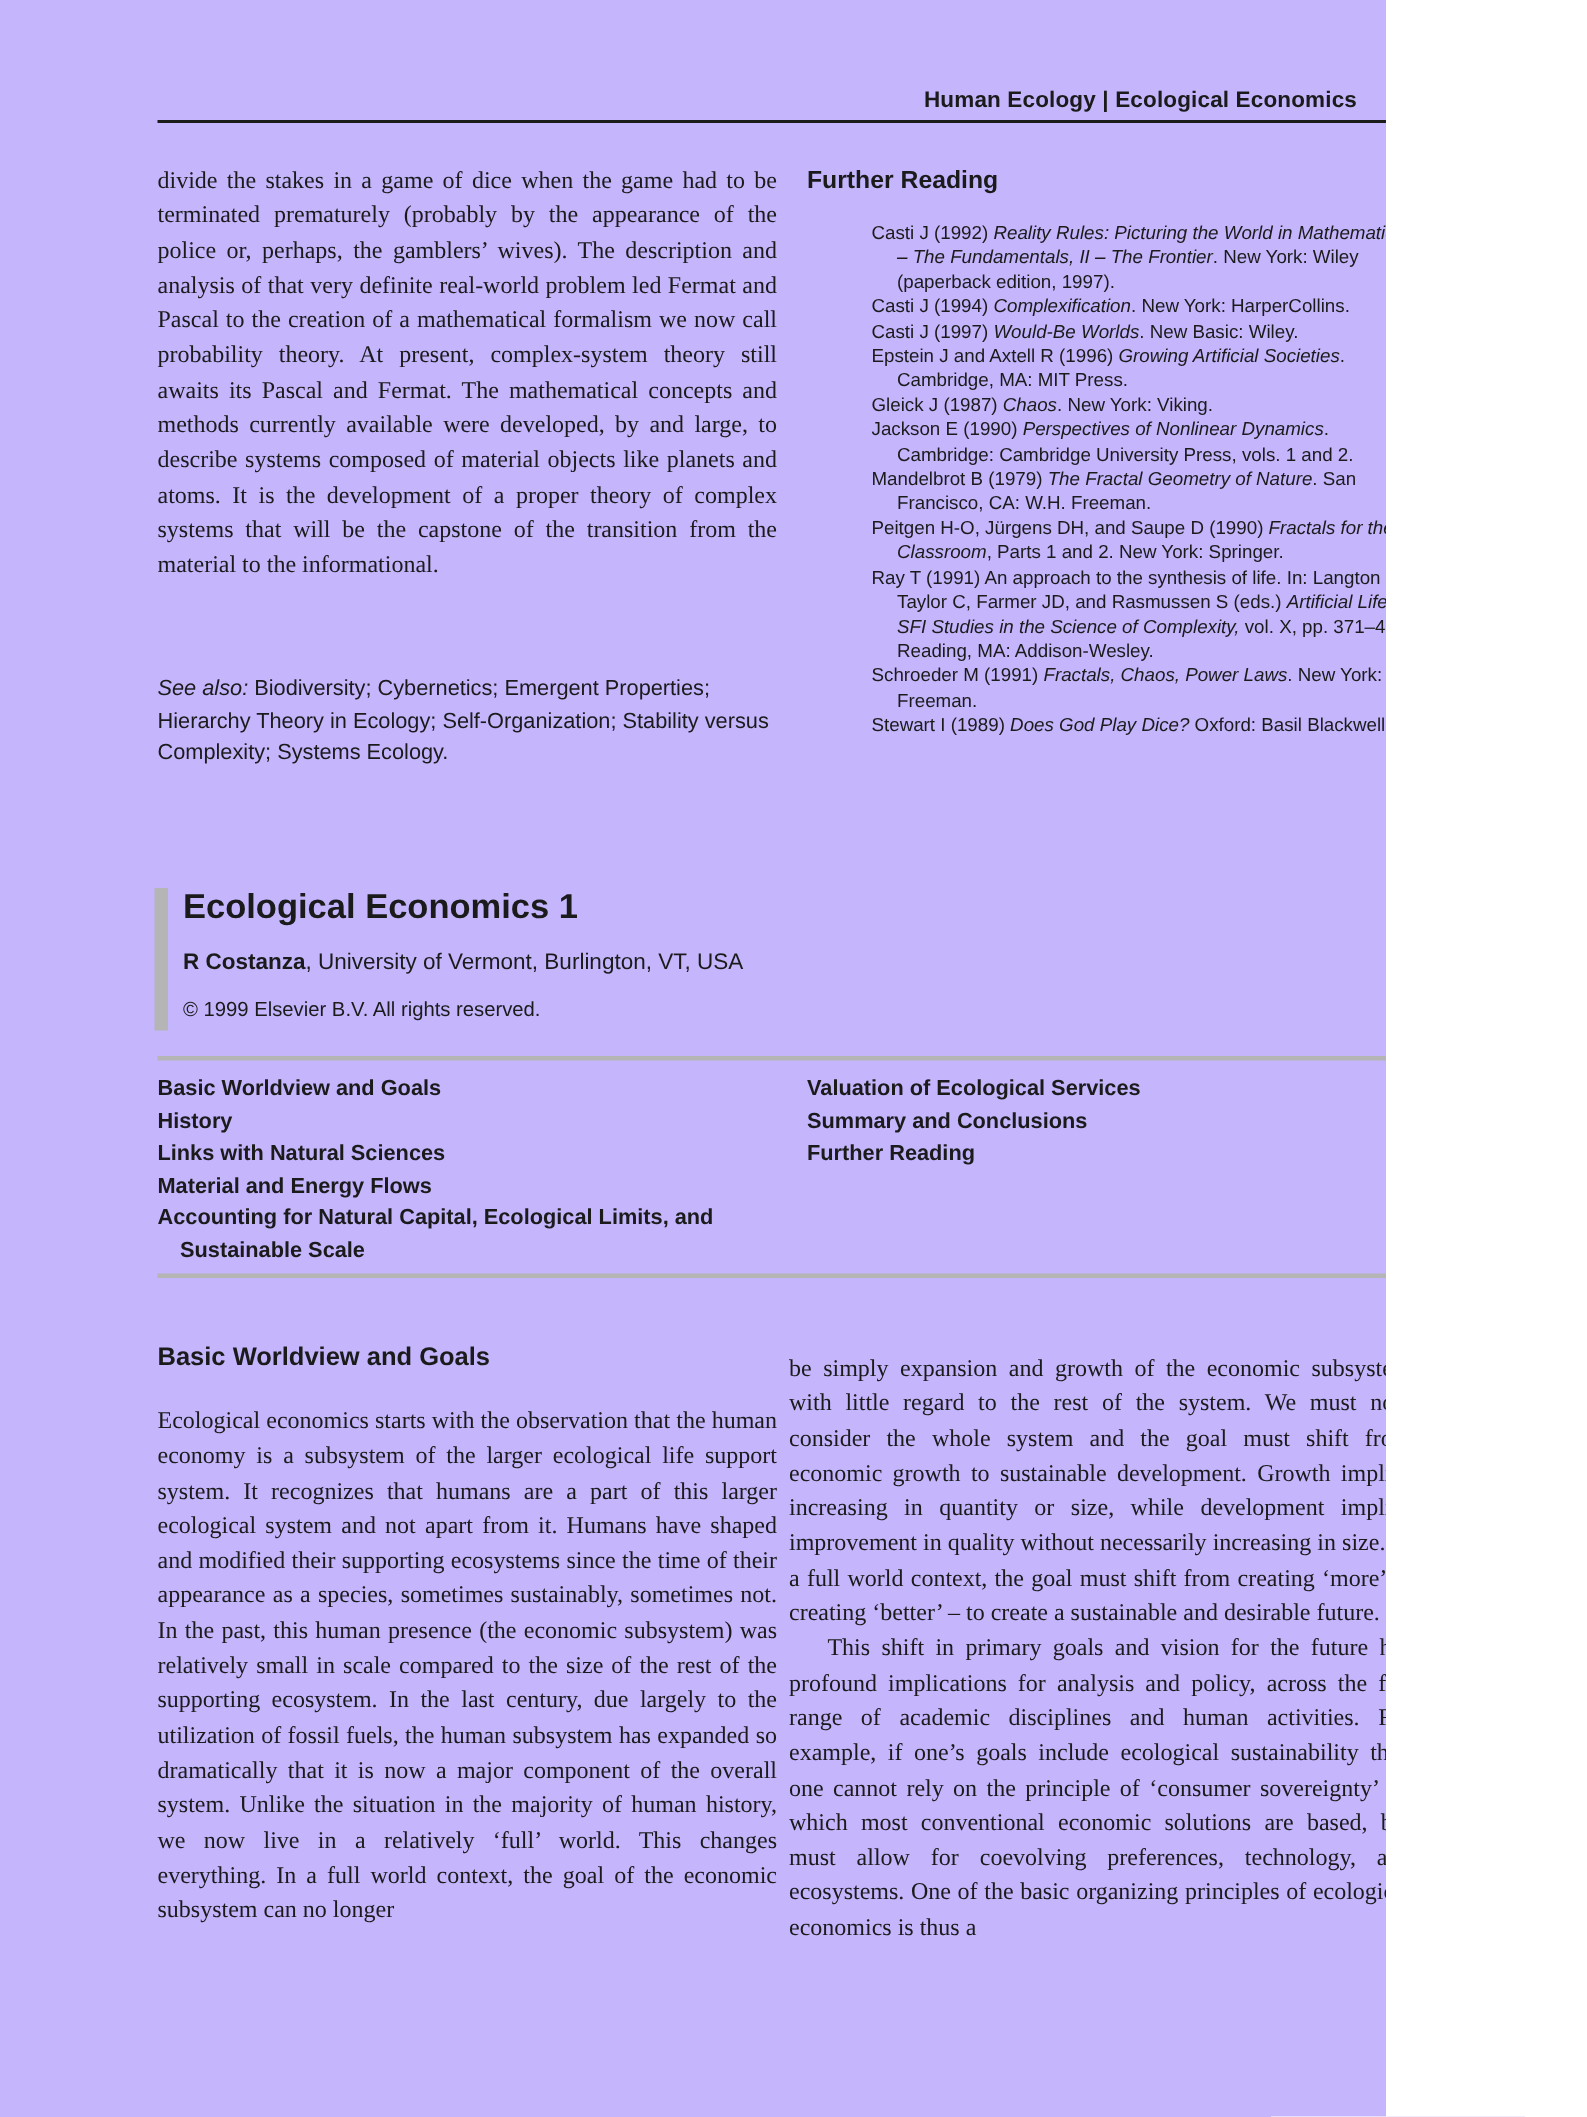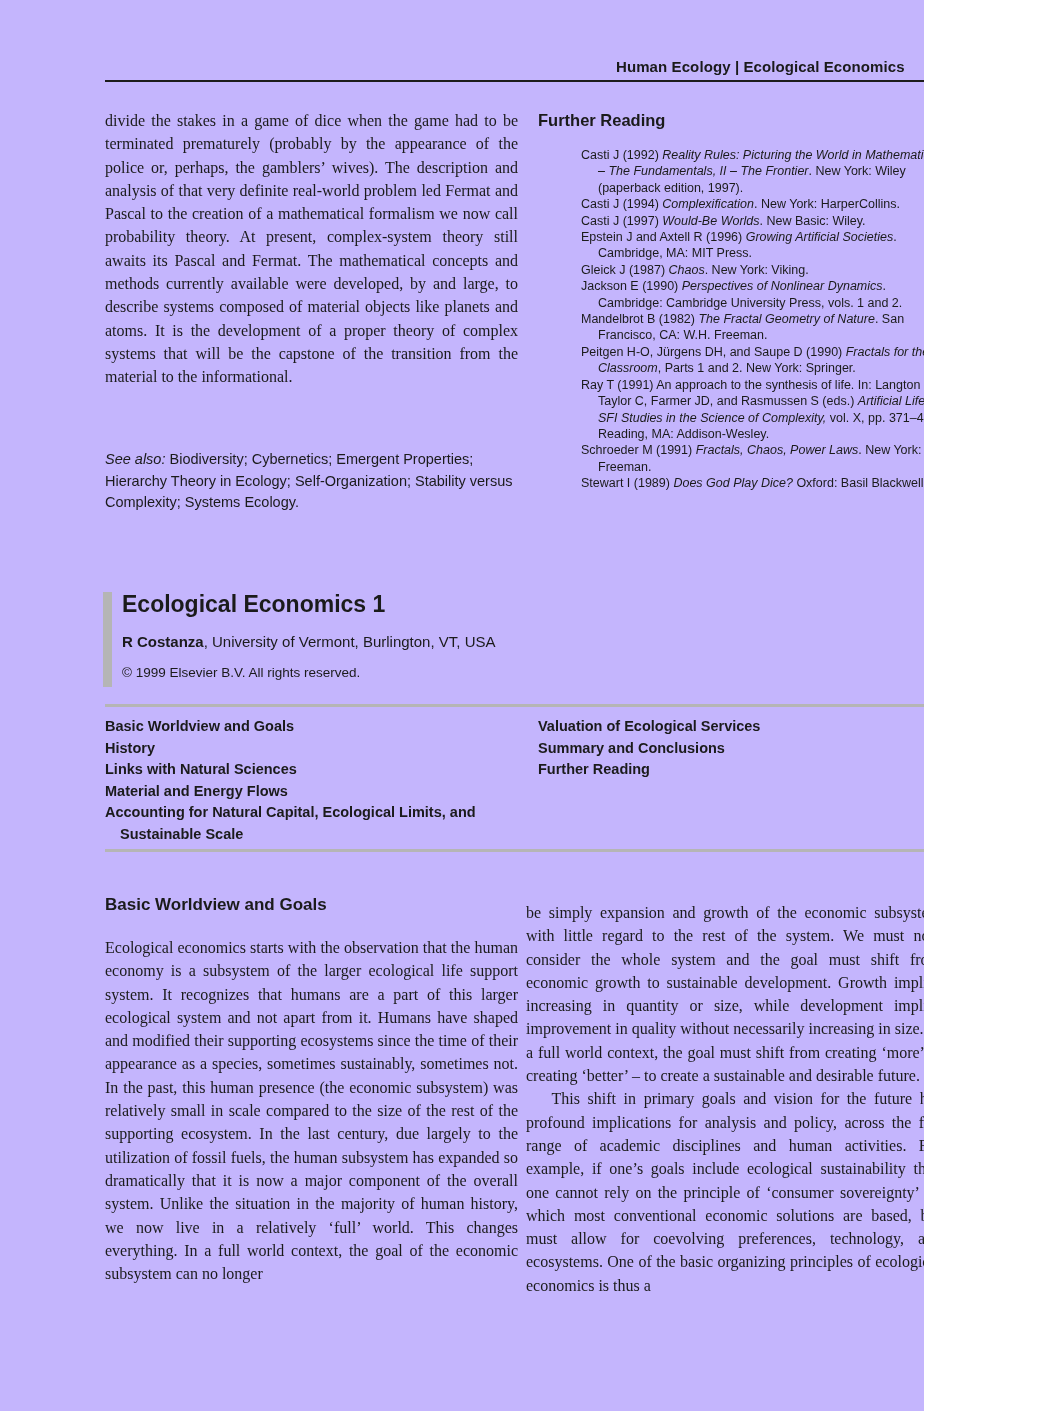--- a/index.html
+++ b/index.html
@@ -109,21 +109,21 @@
   <div id="see-also"><span class="it">See also:</span><span> Biodiversity; Cybernetics; Emergent Properties; Hierarchy Theory in Ecology; Self-Organization; Stability versus Complexity; Systems Ecology.</span></div>
 
   <div id="fr-heading">Further Reading</div>
   <div id="fr-list">
       <div class="ref-item"><span>Casti J (1992) </span><span class="it">Reality Rules: Picturing the World in Mathematics. I – The Fundamentals, II – The Frontier</span><span>. New York: Wiley (paperback edition, 1997).</span></div>
       <div class="ref-item"><span>Casti J (1994) </span><span class="it">Complexification</span><span>. New York: HarperCollins.</span></div>
       <div class="ref-item"><span>Casti J (1997) </span><span class="it">Would-Be Worlds</span><span>. New Basic: Wiley.</span></div>
       <div class="ref-item"><span>Epstein J and Axtell R (1996) </span><span class="it">Growing Artificial Societies</span><span>. Cambridge, MA: MIT Press.</span></div>
       <div class="ref-item"><span>Gleick J (1987) </span><span class="it">Chaos</span><span>. New York: Viking.</span></div>
       <div class="ref-item"><span>Jackson E (1990) </span><span class="it">Perspectives of Nonlinear Dynamics</span><span>. Cambridge: Cambridge University Press, vols. 1 and 2.</span></div>
-      <div class="ref-item"><span>Mandelbrot B (1982) </span><span class="it">The Fractal Geometry of Nature</span><span>. San Francisco, CA: W.H. Freeman.</span></div>
+      <div class="ref-item"><span>Mandelbrot B (1979) </span><span class="it">The Fractal Geometry of Nature</span><span>. San Francisco, CA: W.H. Freeman.</span></div>
       <div class="ref-item"><span>Peitgen H-O, Jürgens DH, and Saupe D (1990) </span><span class="it">Fractals for the Classroom</span><span>, Parts 1 and 2. New York: Springer.</span></div>
       <div class="ref-item"><span>Ray T (1991) An approach to the synthesis of life. In: Langton CG, Taylor C, Farmer JD, and Rasmussen S (eds.) </span><span class="it">Artificial Life II, SFI Studies in the Science of Complexity,</span><span> vol. X, pp. 371–408. Reading, MA: Addison-Wesley.</span></div>
       <div class="ref-item"><span>Schroeder M (1991) </span><span class="it">Fractals, Chaos, Power Laws</span><span>. New York: W.H. Freeman.</span></div>
       <div class="ref-item"><span>Stewart I (1989) </span><span class="it">Does God Play Dice?</span><span> Oxford: Basil Blackwell.</span></div>
     </div>
 
   <div id="title-bar"></div>
   <div id="article-title">Ecological Economics 1</div>
   <div id="article-author"><span class="bold">R Costanza</span><span>, University of Vermont, Burlington, VT, USA</span></div>
   <div id="article-copyright">© 1999 Elsevier B.V. All rights reserved.</div>

